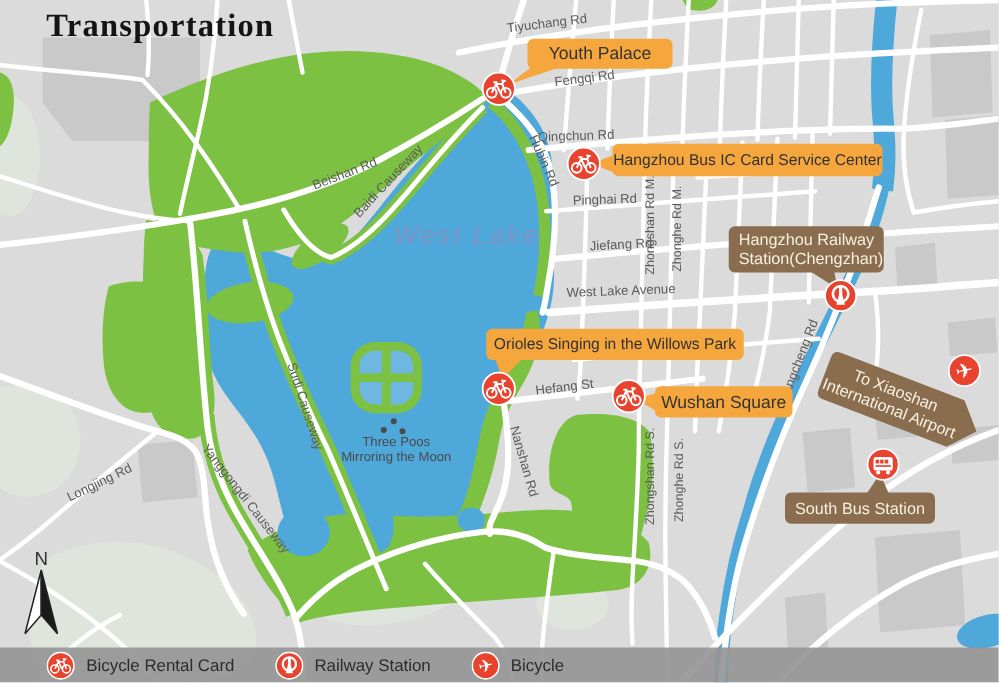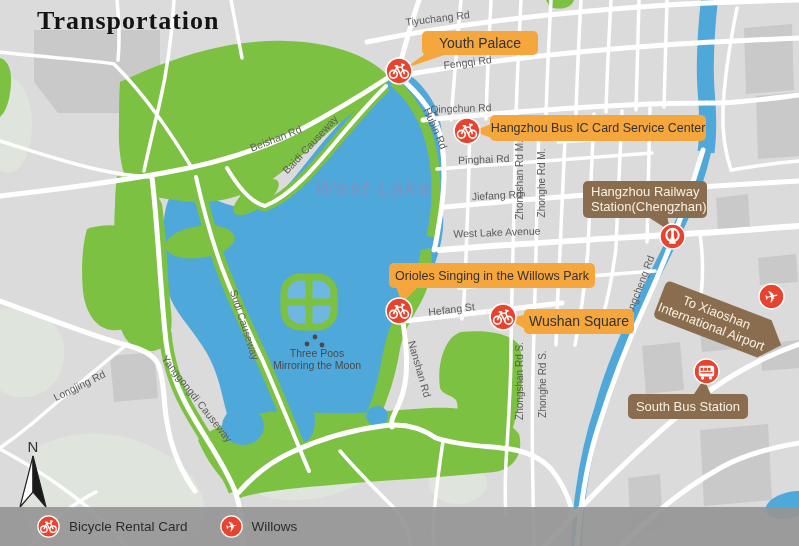--- a/index.html
+++ b/index.html
@@ -1,21 +1,21 @@
 <!DOCTYPE html>
 <html><head>
 <meta charset="utf-8">
 <style>
   html,body{margin:0;padding:0;background:#fff;}
   #stage{position:relative;width:799px;height:546px;overflow:hidden;background:#dbdbdb;
          font-family:"Liberation Sans",sans-serif;}
   #map-svg{position:absolute;left:0;top:0;}
   #page-title{position:absolute;left:16px;top:6px;font-family:"Liberation Serif",serif;
               font-weight:bold;font-size:26px;color:#141414;letter-spacing:1px;z-index:5;margin-left:21px;}
-  .legend{position:absolute;left:0;bottom:0;width:799px;height:39px;
+  .legend{position:absolute;left:0;bottom:0;width:799px;height:28px;
           background:rgba(150,150,150,0.92);display:flex;align-items:center;
           padding-left:37px;box-sizing:border-box;gap:32px;z-index:6;}
   .legend-item{display:flex;align-items:center;gap:9px;}
   .legend-item svg{width:23px;height:23px;display:block;}
   .legend-label{font-size:13.5px;color:#2c2c2c;}
   text{font-family:"Liberation Sans",sans-serif;}
   .rl{font-size:10.5px;fill:#5c5c5c;}
   .rlv{font-size:10px;fill:#5c5c5c;}
   .co-orange{font-size:14px;fill:#333;}
   .co-orange-sm{font-size:12.5px;fill:#333;}
@@ -296,19 +296,25 @@
 
 <div class="legend">
   <div class="legend-item">
     <svg viewBox="0 0 26 26">
           <use href="#ic-bike"></use>
         </svg>
     <span class="legend-label">Bicycle Rental Card</span>
   </div>
   <div class="legend-item">
     <svg viewBox="0 0 26 26">
+          <use href="#ic-rail"></use>
+        </svg>
+    <span class="legend-label">Railway Station</span>
+  </div>
+  <div class="legend-item">
+    <svg viewBox="0 0 26 26">
           <use href="#ic-plane"></use>
         </svg>
-    <span class="legend-label">Willows</span>
+    <span class="legend-label">Bicycle</span>
   </div>
 </div>
 
 </div>
 
 </body></html>

